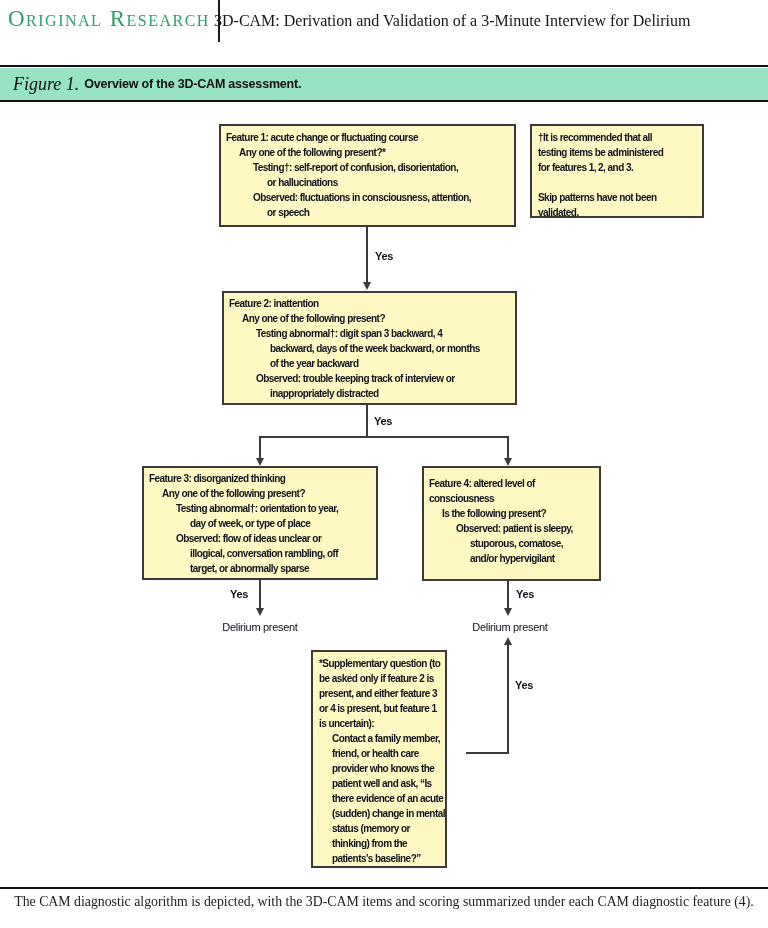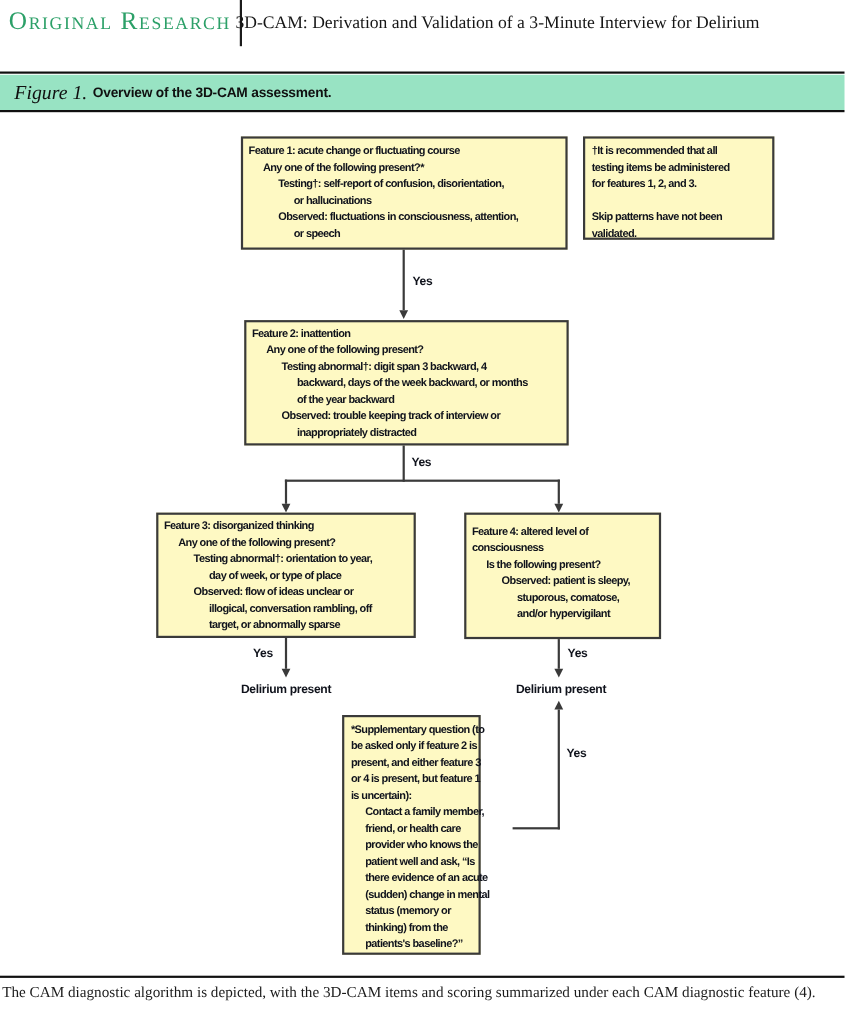--- a/index.html
+++ b/index.html
@@ -27,26 +27,26 @@
   .tline{font-weight:700;font-size:10px;line-height:15px;letter-spacing:-0.55px;
          white-space:nowrap;color:#10131c;min-height:15px;}
   .ind1{margin-left:13px}.ind2{margin-left:27px}.ind3{margin-left:41px}
 
   
   .vline,.hline{position:absolute;background:#3a3a3a;}
   .arr{position:absolute;width:0;height:0;border-left:4px solid transparent;border-right:4px solid transparent;}
   .arr.down{border-top:8px solid #3a3a3a;}
   .arr.up{border-bottom:8px solid #3a3a3a;}
   .yes{position:absolute;font-weight:700;font-size:11px;letter-spacing:-0.3px;color:#10131c;}
-  .outcome{position:absolute;width:120px;text-align:center;font-weight:700;font-size:11px;
+  .outcome{position:absolute;width:120px;text-align:center;font-weight:400;font-size:11px;
            letter-spacing:-0.3px;color:#10131c;}
 
   
   .caption{position:absolute;left:2px;top:894px;width:764px;
-           font-family:"Liberation Serif",serif;font-size:13.8px;color:#1b1b1b;}
+           font-family:"Liberation Serif",serif;font-size:13.8px;color:#1b1b1b;text-align:center;}
 </style>
 </head>
 <body>
 
 <div id="page">
 
   <div class="kicker">Original Research</div>
   <div class="vdivider"></div>
   <div class="articletitle">3D-CAM: Derivation and Validation of a 3-Minute Interview for Delirium</div>
 
@@ -119,21 +119,21 @@
   <div class="vline" style="left:259px;top:580px;width:2px;height:28px;"></div>
   <div class="arr down" style="left:256px;top:608px;"></div>
   <div class="yes" style="left:230px;top:588px;">Yes</div>
   <div class="outcome" style="left:200px;top:621px;">Delirium present</div>
 
   <div class="vline" style="left:507px;top:581px;width:2px;height:27px;"></div>
   <div class="arr down" style="left:504px;top:608px;"></div>
   <div class="yes" style="left:516px;top:588px;">Yes</div>
   <div class="outcome" style="left:450px;top:621px;">Delirium present</div>
 
-  <div class="box" style="left:311px;top:650px;width:126px;height:218px;padding:4px 6px;">
+  <div class="box" style="left:311px;top:650px;width:136px;height:218px;padding:4px 6px;">
       <div class="tline">*Supplementary question (to</div>
       <div class="tline">be asked only if feature 2 is</div>
       <div class="tline">present, and either feature 3</div>
       <div class="tline">or 4 is present, but feature 1</div>
       <div class="tline">is uncertain):</div>
       <div class="tline ind1">Contact a family member,</div>
       <div class="tline ind1">friend, or health care</div>
       <div class="tline ind1">provider who knows the</div>
       <div class="tline ind1">patient well and ask, “Is</div>
       <div class="tline ind1">there evidence of an acute</div>

